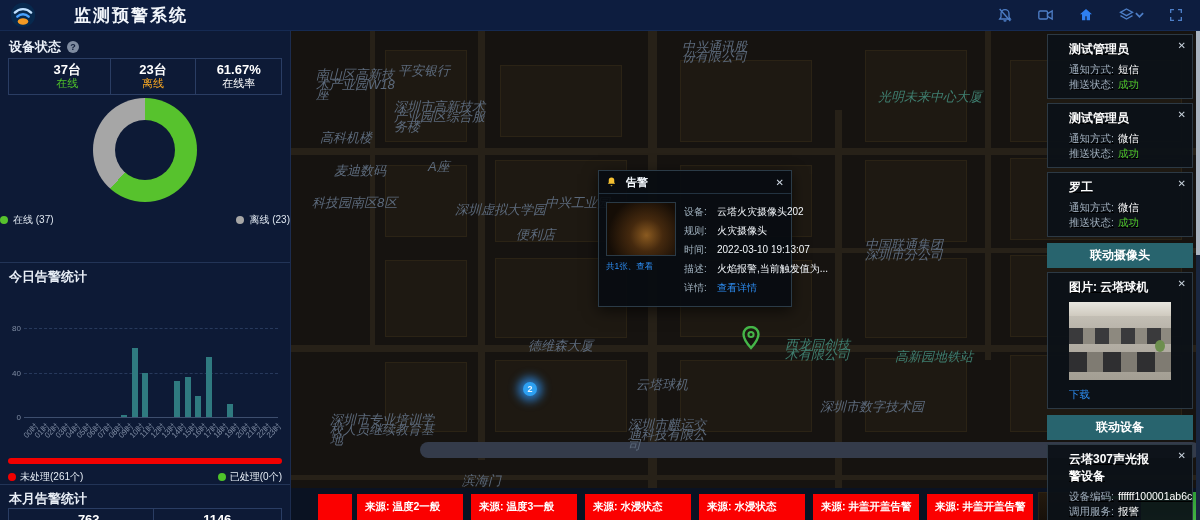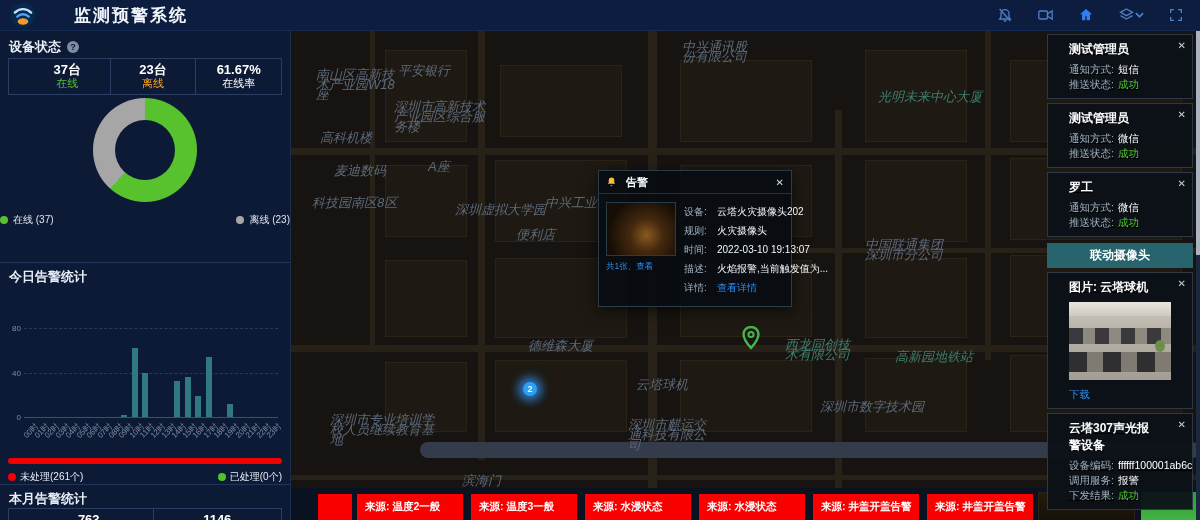--- a/index.html
+++ b/index.html
@@ -398,20 +398,21 @@
       <div class="ncard-title">图片: 云塔球机</div>
       <span class="xbtn">✕</span>
       <div class="photo">
         <div class="win"></div>
           <div class="desk1"></div>
           <div class="desk2"></div>
           <div class="plant"></div>
       </div>
       <span class="dl-link">下载</span>
     </div>
+    <div class="side-header">联动设备</div>
     <div id="device-cards">
         <div class="ncard">
           <div class="ncard-title">云塔307声光报警设备</div>
           <div class="xbtn">✕</div>
           <div class="crow"><span class="clabel">设备编码:</span><span class="cval">ffffff100001ab6c</span></div>
           <div class="crow"><span class="clabel">调用服务:</span><span class="cval">报警</span></div>
           <div class="crow"><span class="clabel">下发结果:</span><span class="cval green">成功</span></div>
         </div>
       </div>
   </aside>

